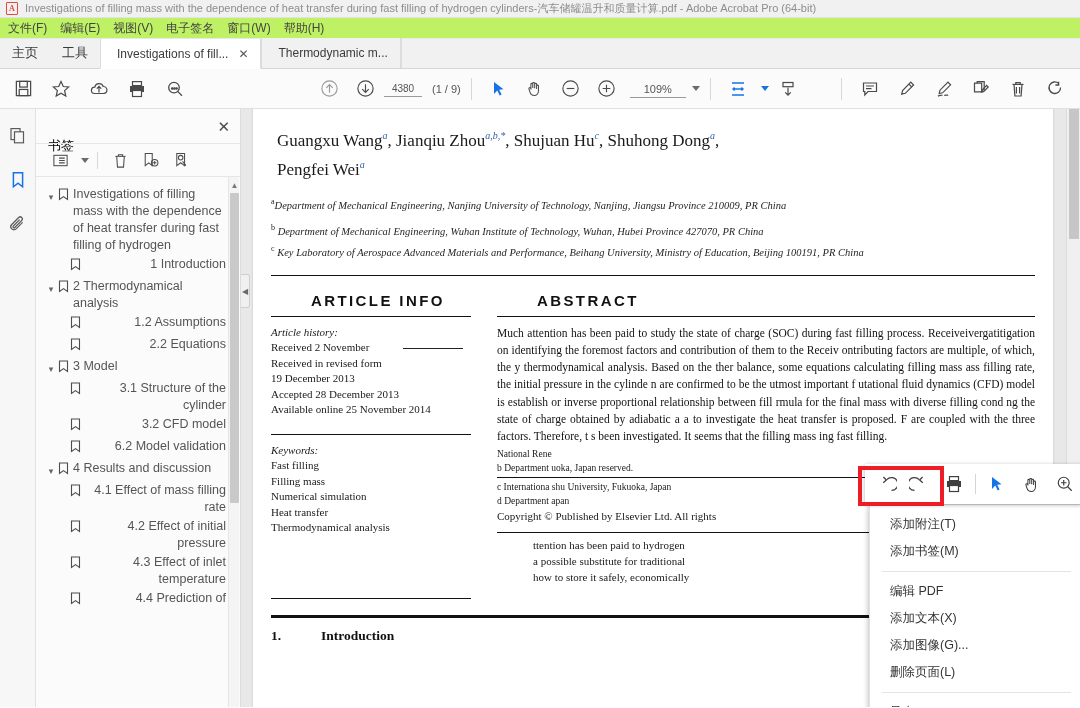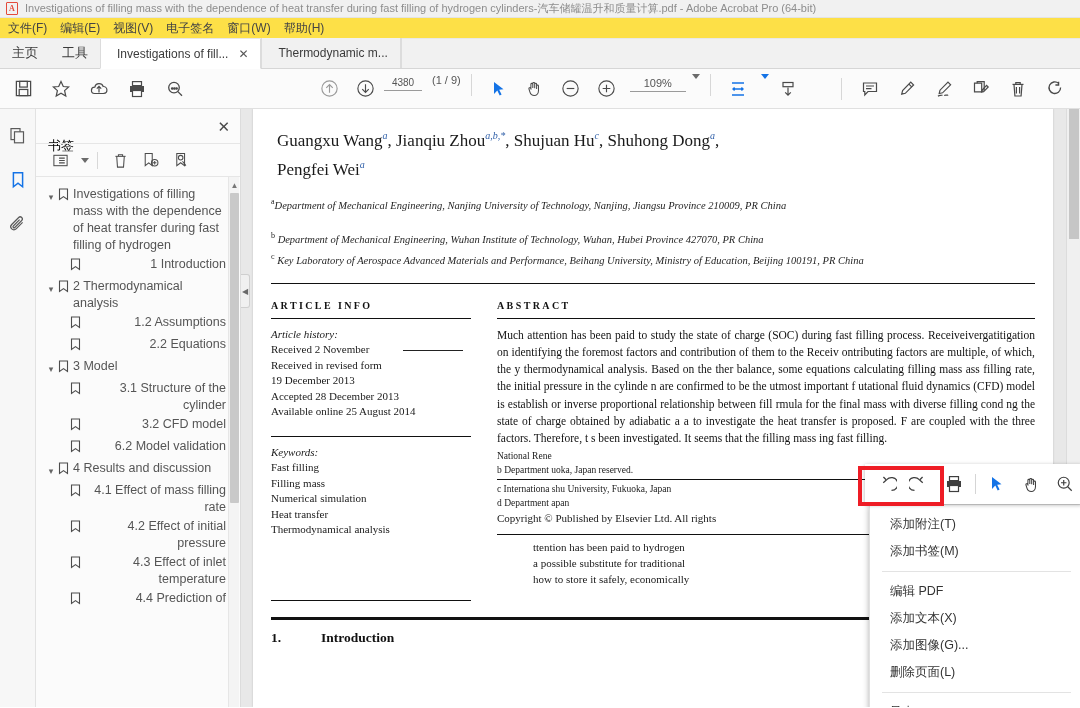--- a/index.html
+++ b/index.html
@@ -22,21 +22,21 @@
     width:12px;height:13px;border:1px solid #e34a3a;border-radius:1px;
     color:#e34a3a;font-size:8px;line-height:11px;text-align:center;
     font-weight:bold;font-family:"Liberation Serif",serif;flex:none;
   }
   #title-text{
     font-size:11px; color:#8d8d8d; white-space:nowrap; overflow:hidden;
   }
 
   
   #menubar{
-    height:21px; background:#fde047; display:flex; align-items:center;
+    height:21px; background:#bef264; display:flex; align-items:center;
     padding-left:8px; gap:13px; border-bottom:1px solid #e8e8e8;
   }
   .menu-item{ font-size:12px; color:#444; white-space:nowrap; cursor:default; }
 
   
   #tabstrip{
     height:30px; background:#f1f1f1; display:flex; align-items:flex-end;
     border-bottom:1px solid #d6d6d6; position:relative;
   }
   .homebtn{
@@ -53,21 +53,21 @@
     margin-bottom:-1px; }
   .tabclose{ font-size:12px;color:#555;line-height:1; }
   .tabfill{ flex:1; border-left:1px solid #dcdcdc; height:30px; }
 
   
   #toolbar{
     height:40px;background:#fbfbfb;border-bottom:1px solid #e0e0e0;
     display:flex;align-items:center;position:relative;
   }
   .tb-left{ display:flex;align-items:center;gap:4px;padding-left:6px; }
-  .tb-mid{ display:flex;align-items:flex-start;gap:2px; margin-left:120px;}
+  .tb-mid{ display:flex;align-items:center;gap:2px; margin-left:120px;}
   .tb-right{ display:flex;align-items:center;gap:3px; margin-left:auto; padding-right:8px;}
   .tbtn{
     width:34px;height:30px;display:flex;align-items:center;justify-content:center;
     color:#4a4a4a;
   }
   .tbtn svg{ display:block; }
   .pagebox{
     width:38px;height:17px;border-bottom:1px solid #9a9a9a;text-align:center;
     font-size:10px;color:#555;line-height:17px;
   }
@@ -154,22 +154,23 @@
     margin:12px 20px 0 18px;font-size:10.5px;color:#1e1e1e;line-height:16px;
     font-style:italic;
   }
   .affil sup{ font-size:8px;font-style:normal; }
   .rule-top{ margin:14px 18px 0 18px;border-top:1.5px solid #111; }
 
   .cols{ display:flex; margin:16px 18px 0 18px; gap:26px; }
   .colA{ width:200px; }
   .colB{ flex:1; }
   .secthead{
-    font-size:10px;letter-spacing:2.4px;color:#111;font-weight:bold;
-    font-family:Liberation Serif, serif;
+    font-size:15px;letter-spacing:2.4px;color:#111;font-weight:bold;
+    font-family:Liberation Sans, sans-serif;
+    margin-left:40px;
   }
   .hrthin{ border-top:1.3px solid #111;margin:7px 0 8px 0; }
   .ai-line{ font-size:11px;color:#1a1a1a;line-height:15.5px; }
   .ai-ital{ font-style:italic; }
   .abs-p{
     font-size:11.5px;color:#121212;line-height:17.2px;text-align:justify;
   }
   .smallref{ font-size:9.5px;color:#1a1a1a;line-height:14px; }
   .copy{ font-size:11px;color:#1a1a1a;line-height:16px; }
   .rule-heavy{ border-top:3px solid #111;margin:0 18px; }
@@ -560,42 +561,42 @@
 
     <div id="page">
 
       <div class="authors">
         <span>Guangxu Wang<sup>a</sup></span>, <span>Jianqiu Zhou<sup>a,b,*</sup></span>, <span>Shujuan Hu<sup>c</sup></span>, <span>Shuhong Dong<sup>a</sup></span>,<br><span>Pengfei Wei<sup>a</sup></span>
       </div>
 
       <div class="affil">
         <sup>a</sup>Department of Mechanical Engineering, Nanjing University of Technology, Nanjing, Jiangsu Province 210009, PR China
       </div>
-      <div class="affil" style="margin-top:14px">
+      <div class="affil" style="margin-top:6px">
         <sup>b</sup> Department of Mechanical Engineering, Wuhan Institute of Technology, Wuhan, Hubei Province 427070, PR China
       </div>
       <div class="affil" style="margin-top:2px">
         <sup>c</sup> Key Laboratory of Aerospace Advanced Materials and Performance, Beihang University, Ministry of Education, Beijing 100191, PR China
       </div>
 
       <div class="rule-top"></div>
 
       <div class="cols">
         <div class="colA">
           <div class="secthead">ARTICLE INFO</div>
           <div class="hrthin"></div>
           <div class="ai-line ai-ital">Article history:</div>
           <div class="ai-line" style="position:relative">
             <span>Received 2 November</span>
             <span style="position:absolute;left:132px;top:8px;width:60px;border-top:1.5px solid #222"></span>
           </div>
           <div class="ai-line">Received in revised form</div>
           <div class="ai-line">19 December 2013</div>
           <div class="ai-line">Accepted 28 December 2013</div>
-          <div class="ai-line">Available online 25 August 2014</div>
+          <div class="ai-line">Available online 25 November 2014</div>
           <div class="hrthin" style="margin-top:16px"></div>
           <div class="ai-line ai-ital">Keywords:</div>
           <div class="ai-line">Fast filling</div>
           <div class="ai-line">Filling mass</div>
           <div class="ai-line">Numerical simulation</div>
           <div class="ai-line">Heat transfer</div>
           <div class="ai-line">Thermodynamical analysis</div>
           <div class="hrthin" style="margin-top:62px"></div>
         </div>
 

